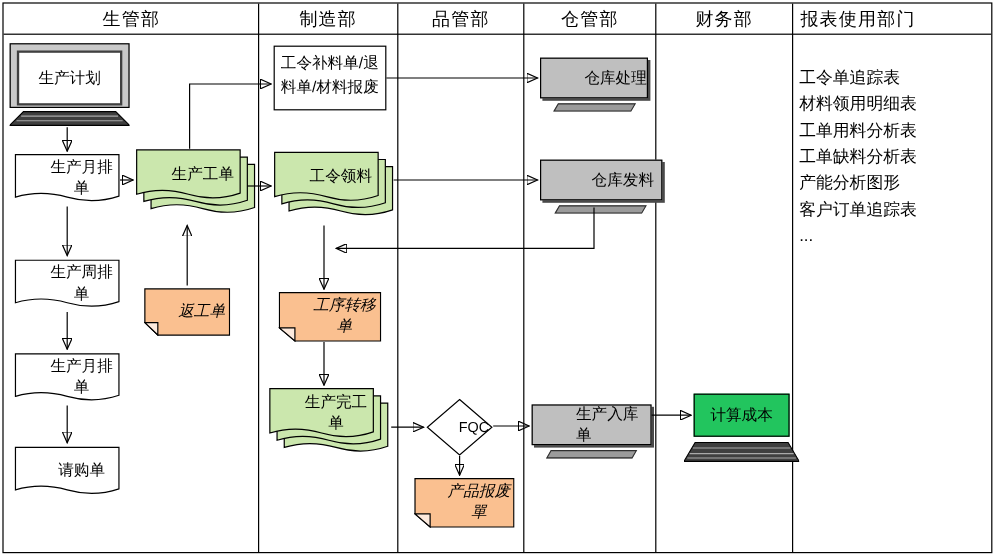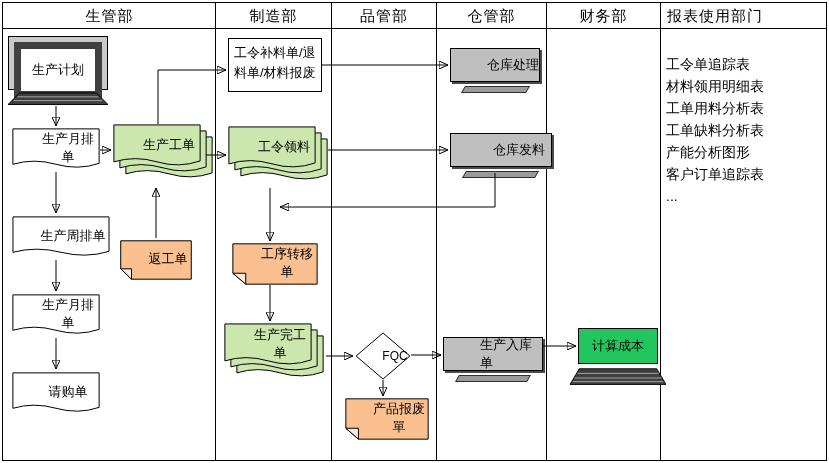--- a/index.html
+++ b/index.html
@@ -23,41 +23,41 @@
   .lbl{
     position:absolute;left:0;right:0;top:0;bottom:6px;display:flex;
     align-items:center;justify-content:center;font-size:13px;text-align:center;padding-left:24px;
   }
   .stack{position:absolute;}
 
   .note{position:absolute;}
   .note svg{position:absolute;inset:0;width:100%;height:100%;}
   .note .note-body{fill:var(--note-orange,#fac090);stroke:#000;stroke-width:1;vector-effect:non-scaling-stroke;}
   .note .note-fold{fill:#fdeadd;stroke:#000;stroke-width:1;vector-effect:non-scaling-stroke;}
-  .note .lbl{bottom:2px;}
+  .note .lbl{bottom:2px;font-style:italic;}
 
   .box{
     position:absolute;background:#fff;border:1px solid #000;font-size:13px;
     padding:4px 5px;box-sizing:border-box;line-height:1.5;
   }
 
   .machine{position:absolute;}
   .machine-body{
     position:relative;height:32px;background:var(--machine-gray,#bfbfbf);
     border:1px solid #000;box-shadow:2px 2px 0 #4a4a4a;
     display:flex;align-items:center;justify-content:center;font-size:13px;padding-left:36px;
   }
   .machine-base{
     height:5px;background:#9b9b9b;border:1px solid #2f2f2f;width:70%;
     margin:4px auto 0;transform:skewX(-30deg);
   }
 
   .computer{position:absolute;}
   .monitor{height:54px;background:#c9c9c9;border:1px solid #000;padding:5px;box-sizing:border-box;}
-  .screen{height:100%;background:#fff;border:7px solid #404040;display:flex;align-items:center;justify-content:center;font-size:13px;}
+  .screen{height:100%;background:#fff;border:2px solid #404040;display:flex;align-items:center;justify-content:center;font-size:13px;}
   .kb{display:block;margin-top:2px;width:100%;}
   .kb polygon{fill:#3f3f3f;stroke:#000;stroke-width:1;}
   .kb line{stroke:#a9a9a9;stroke-width:1;}
   .cost-box{
     height:34px;margin:0 8px;background:#22c55e;border:1px solid #000;
     display:flex;align-items:center;justify-content:center;font-size:13px;
   }
 
   .diamond{position:absolute;text-decoration:underline;}
   .diamond svg{position:absolute;inset:0;width:100%;height:100%;}
@@ -102,21 +102,21 @@
       <line x1="6" y1="9" x2="98" y2="9"></line>
     </svg>
   </div>
 
   <div class="doc" style="left:12px;top:128px;width:88px;height:46px">
     <svg viewBox="0 0 100 52" preserveAspectRatio="none">
         <path d="M1 1 H99 V40 Q75 48 50 41 T1 41 Z"></path>
       </svg>
     <span class="lbl">生产月排单</span>
   </div>
-  <div class="doc" style="left:12px;top:216px;width:98px;height:46px">
+  <div class="doc" style="left:12px;top:216px;width:88px;height:46px">
     <svg viewBox="0 0 100 52" preserveAspectRatio="none">
         <path d="M1 1 H99 V40 Q75 48 50 41 T1 41 Z"></path>
       </svg>
     <span class="lbl">生产周排单</span>
   </div>
   <div class="doc" style="left:12px;top:294px;width:88px;height:46px">
     <svg viewBox="0 0 100 52" preserveAspectRatio="none">
         <path d="M1 1 H99 V40 Q75 48 50 41 T1 41 Z"></path>
       </svg>
     <span class="lbl">生产月排单</span>

